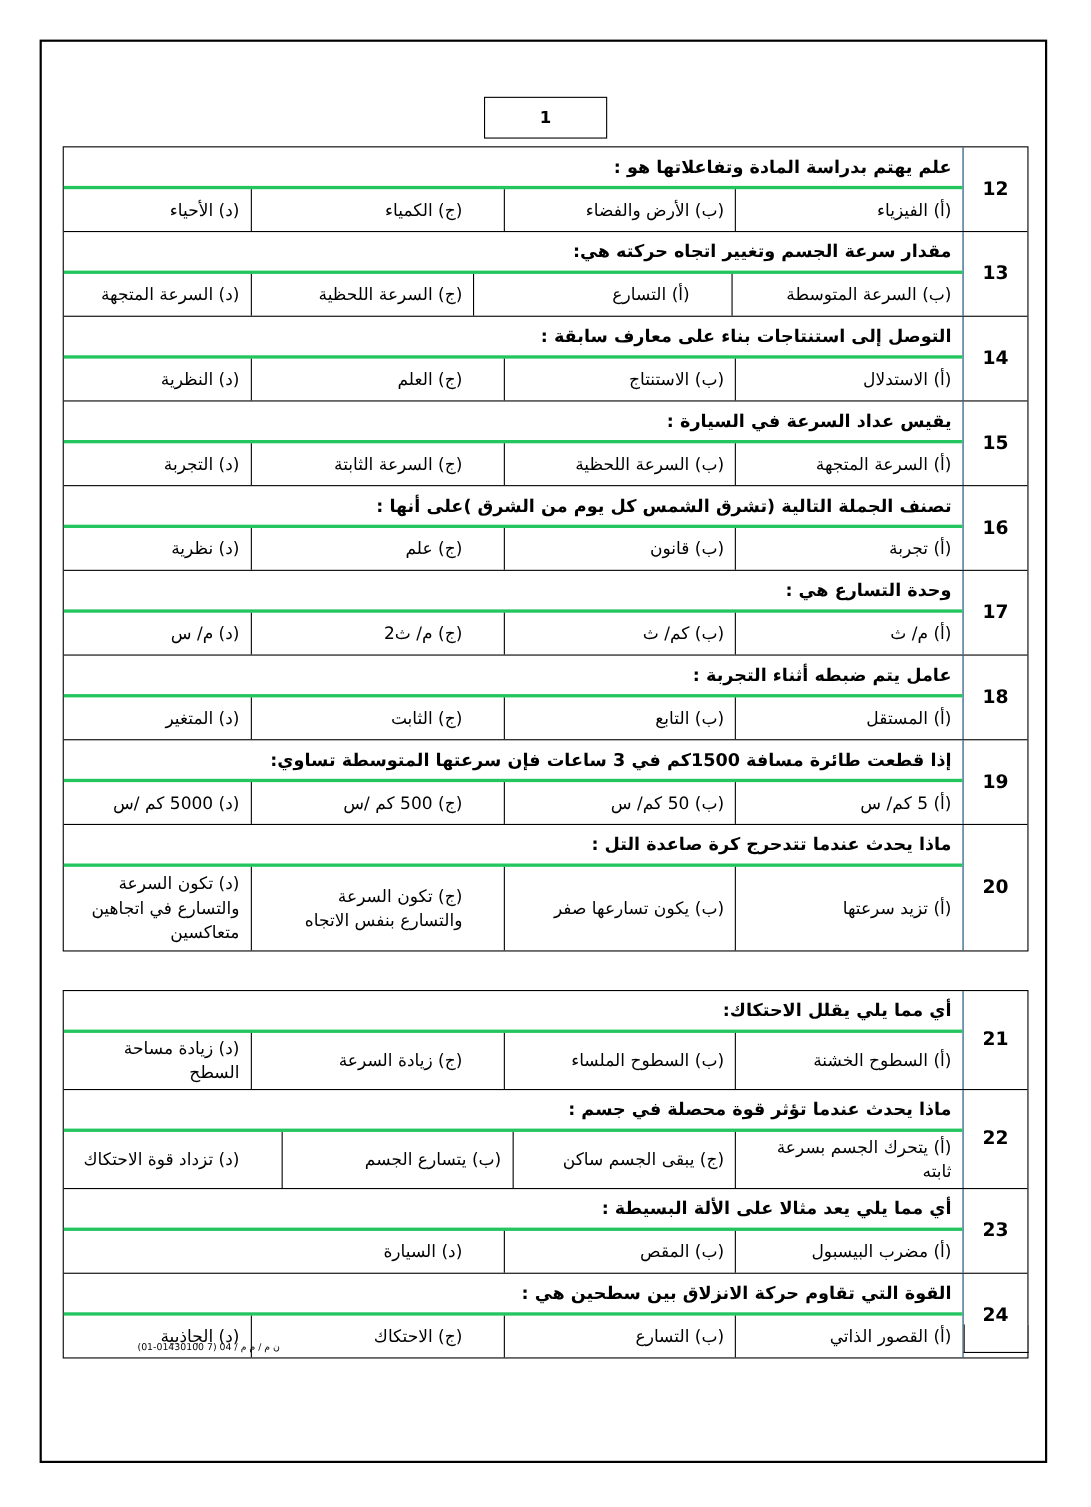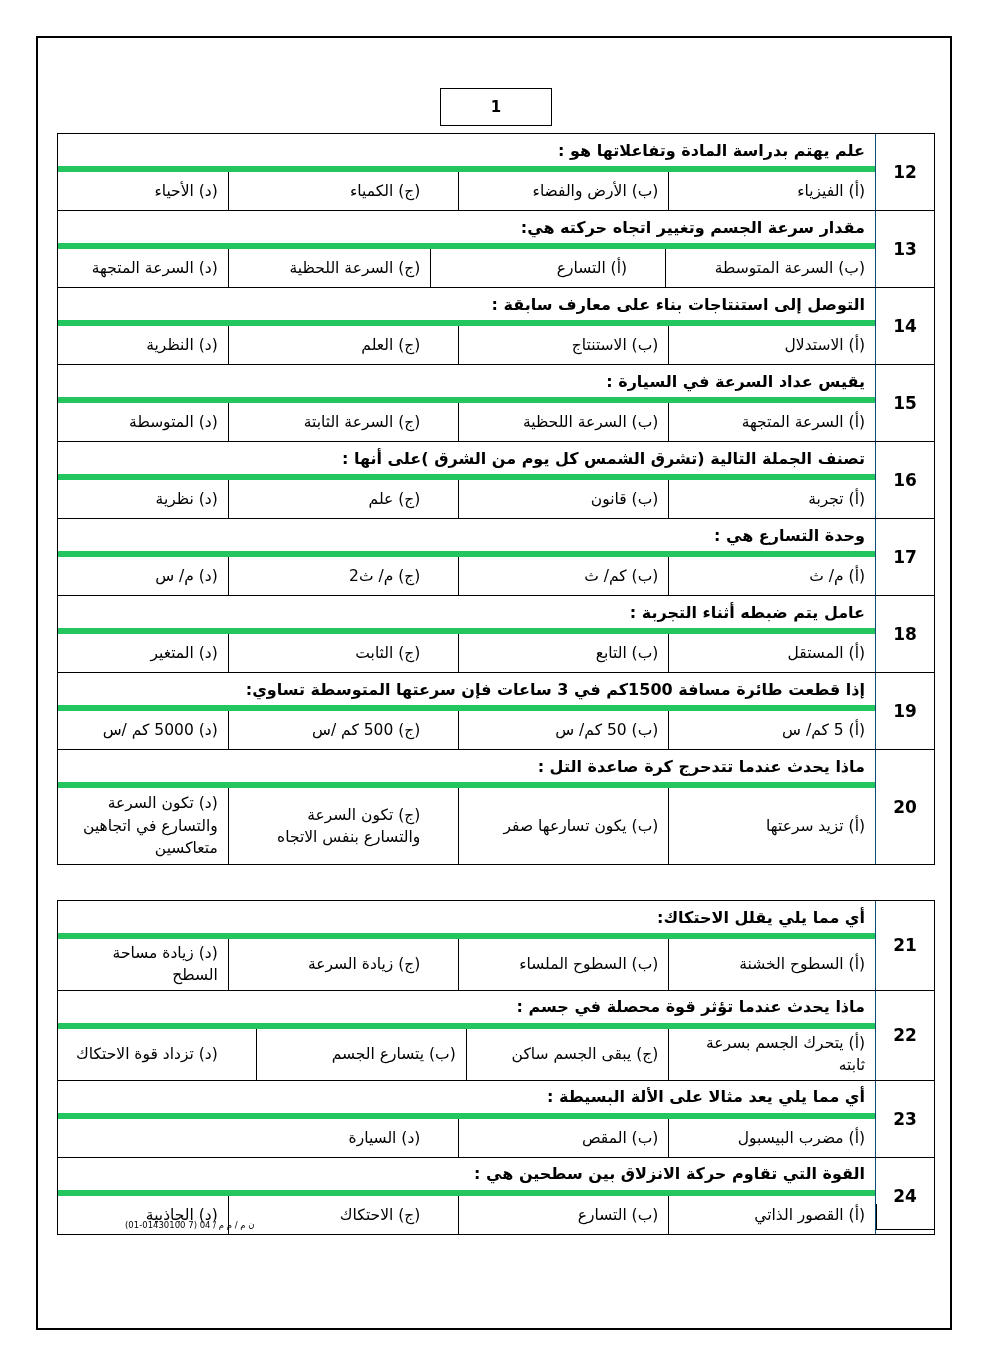--- a/index.html
+++ b/index.html
@@ -27,21 +27,21 @@
   .table-2{top:900px;}
   .qblock{display:flex;}
   .qblock:not(:first-child){border-top:1px solid #000;}
   .num{
     width:59px;flex:0 0 59px;border-left:1px solid #0c4a6e;box-sizing:border-box;
     display:flex;align-items:center;justify-content:center;
     font-weight:bold;font-size:17px;
   }
   .qbody{flex:1;display:flex;flex-direction:column;min-width:0;}
   .qtext{
-    border-bottom:6px solid #22c55e;box-sizing:border-box;
+    border-bottom:3px solid #22c55e;box-sizing:border-box;
     min-height:38px;display:flex;align-items:center;
     padding:2px 10px;font-weight:bold;font-size:16px;
   }
   .opts{display:flex;flex:1;min-height:38px;}
   .opts.tall{min-height:76px;}
   .opt{
     box-sizing:border-box;display:flex;align-items:center;
     padding:3px 10px;font-weight:normal;font-size:15.5px;line-height:1.45;
     text-align:right;
   }
@@ -110,21 +110,21 @@
   </div>
 
   <div class="qblock">
     <div class="num">15</div>
     <div class="qbody">
       <div class="qtext">يقيس عداد السرعة في السيارة :</div>
       <div class="opts">
         <div class="opt opt-a">(أ) السرعة المتجهة</div>
         <div class="opt opt-b">(ب) السرعة اللحظية</div>
         <div class="opt opt-c">(ج) السرعة الثابتة</div>
-        <div class="opt opt-d">(د) المتوسطة</div>
+        <div class="opt opt-d">(د) التجربة</div>
       </div>
     </div>
   </div>
 
   <div class="qblock">
     <div class="num">16</div>
     <div class="qbody">
       <div class="qtext">تصنف الجملة التالية (تشرق الشمس كل يوم من الشرق )على أنها :</div>
       <div class="opts">
         <div class="opt opt-a">(أ) تجربة</div>

